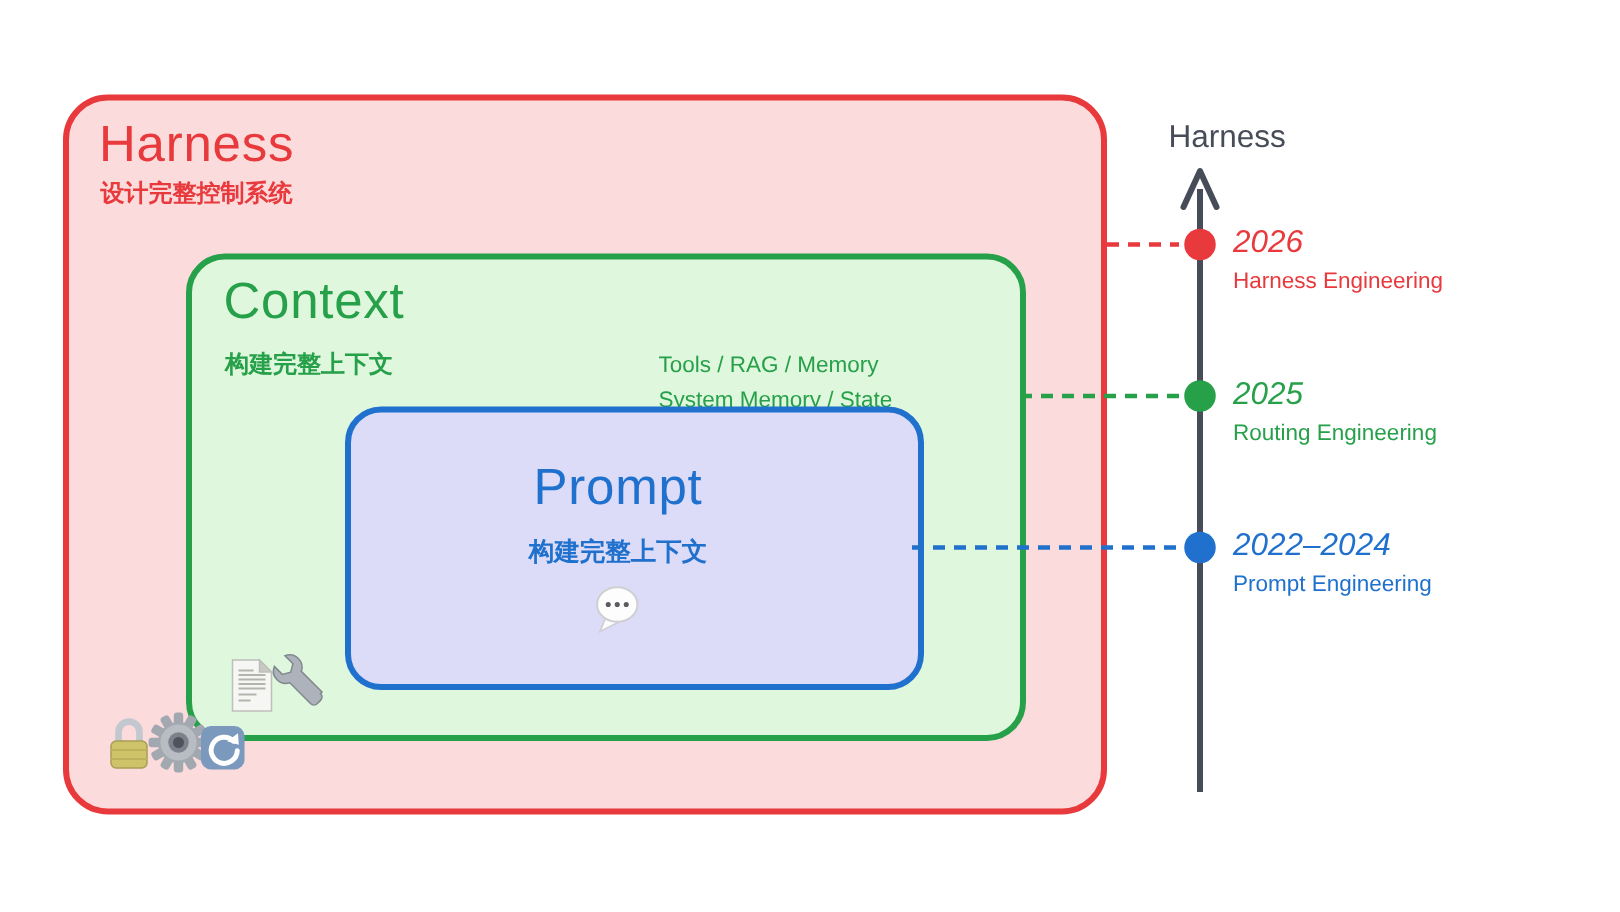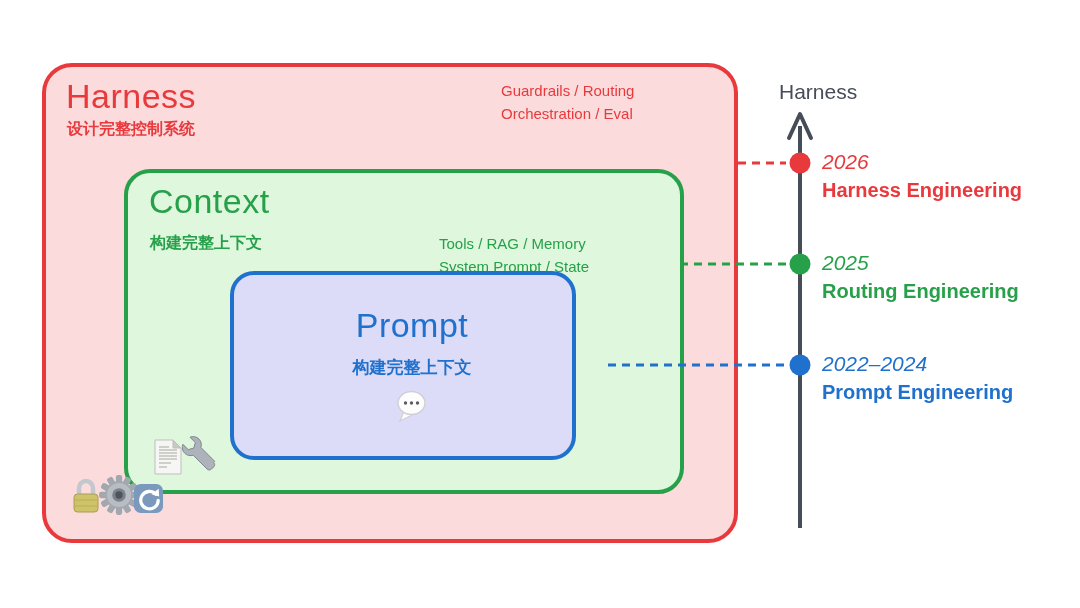--- a/index.html
+++ b/index.html
@@ -14,54 +14,50 @@
     background:#ffffff;
     font-family:"Liberation Sans","DejaVu Sans",sans-serif;
   }
   .abs{position:absolute;}
   
   .box{box-sizing:border-box;border-radius:28px;}
   .box-harness{left:42px;top:63px;width:696px;height:480px;
     background:var(--pink);border:4px solid var(--red);border-radius:30px;padding-left:10px;}
   .box-context{left:78px;top:102px;width:560px;height:325px;
     background:var(--green_fill);border:4px solid var(--green);border-radius:26px;}
-  .box-prompt{left:102px;top:98px;width:346px;height:189px;
+  .box-prompt{left:102px;top:98px;width:386px;height:189px;
     background:var(--lavender);border:4px solid var(--blue);border-radius:24px;}
   .layer-title{font-size:34px;font-weight:500;letter-spacing:.5px;line-height:1.1;}
   .layer-sub{font-size:16px;font-weight:700;margin-top:6px;}
   .annot{font-size:15px;font-weight:500;line-height:23px;white-space:nowrap;}
   .c-red{color:var(--red);}
   .c-green{color:var(--green);}
   .c-blue{color:var(--blue);}
   .c-dark{color:var(--dark);}
   
   .prompt-center{left:8px;top:32px;width:340px;text-align:center;}
   
   .timeline-title{left:779px;top:80px;font-size:21px;font-weight:500;}
   .tl-year{font-size:21px;font-weight:500;line-height:1.1;white-space:nowrap;font-style:italic;}
-  .tl-label{font-size:20px;font-weight:700;white-space:nowrap;}
+  .tl-label{font-size:15px;font-weight:400;white-space:nowrap;}
   .icon{display:inline-block;line-height:0;}
 </style>
 </head>
 <body>
 
 <div class="abs box box-harness">
   <div class="abs c-red layer-title" style="left:20px;top:11px;">Harness</div>
   <div class="abs c-red layer-sub" style="left:21px;top:46px;">设计完整控制系统</div>
-  <div class="abs c-red annot" style="left:455px;top:12px;">
-    <div>Guardrails / Routing</div>
-    <div>Orchestration / Eval</div>
-  </div>
 
   <div class="abs box box-context">
     <div class="abs c-green layer-title" style="left:21px;top:10px;">Context</div>
     <div class="abs c-green layer-sub" style="left:22px;top:54px;">构建完整上下文</div>
     <div class="abs c-green annot" style="left:311px;top:19px;margin-top:40px;">
       <div>Tools / RAG / Memory</div>
-      <div>System Prompt / State</div>
+      <div>System Memory / State</div>
     </div>
 
     <span class="abs icon" style="left:25px;top:266px;">
       <svg width="30" height="36" viewBox="0 0 30 36">
         <path d="M2 1 h18 l8 8 v26 h-26 z" fill="#f6f6f4" stroke="#bfbfba" stroke-width="1"></path>
         <path d="M20 1 l8 8 h-8 z" fill="#c9c9c4" stroke="#bfbfba" stroke-width="1"></path>
         <g stroke="#b4b4ae" stroke-width="1.2">
           <line x1="6" y1="8" x2="16" y2="8"></line>
           <line x1="6" y1="11" x2="24" y2="11"></line>
           <line x1="6" y1="14" x2="24" y2="14"></line>

